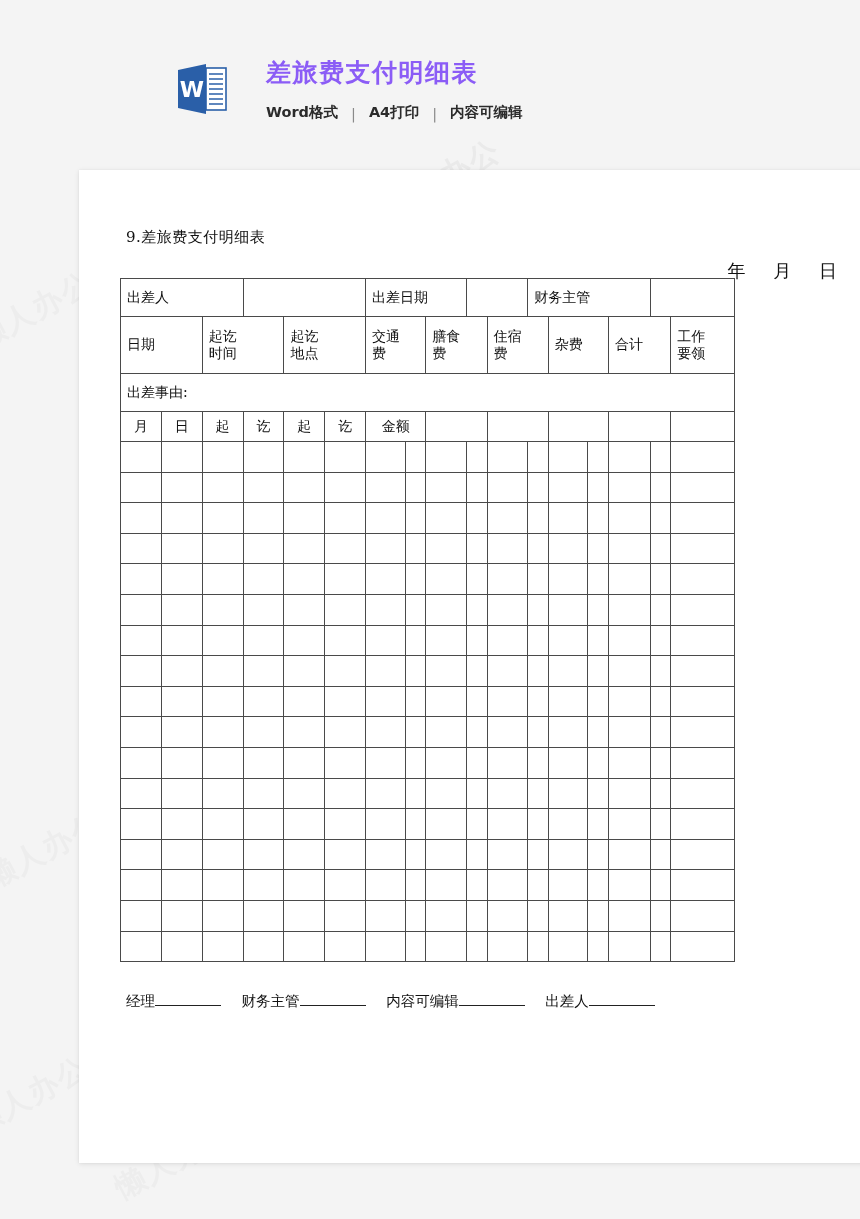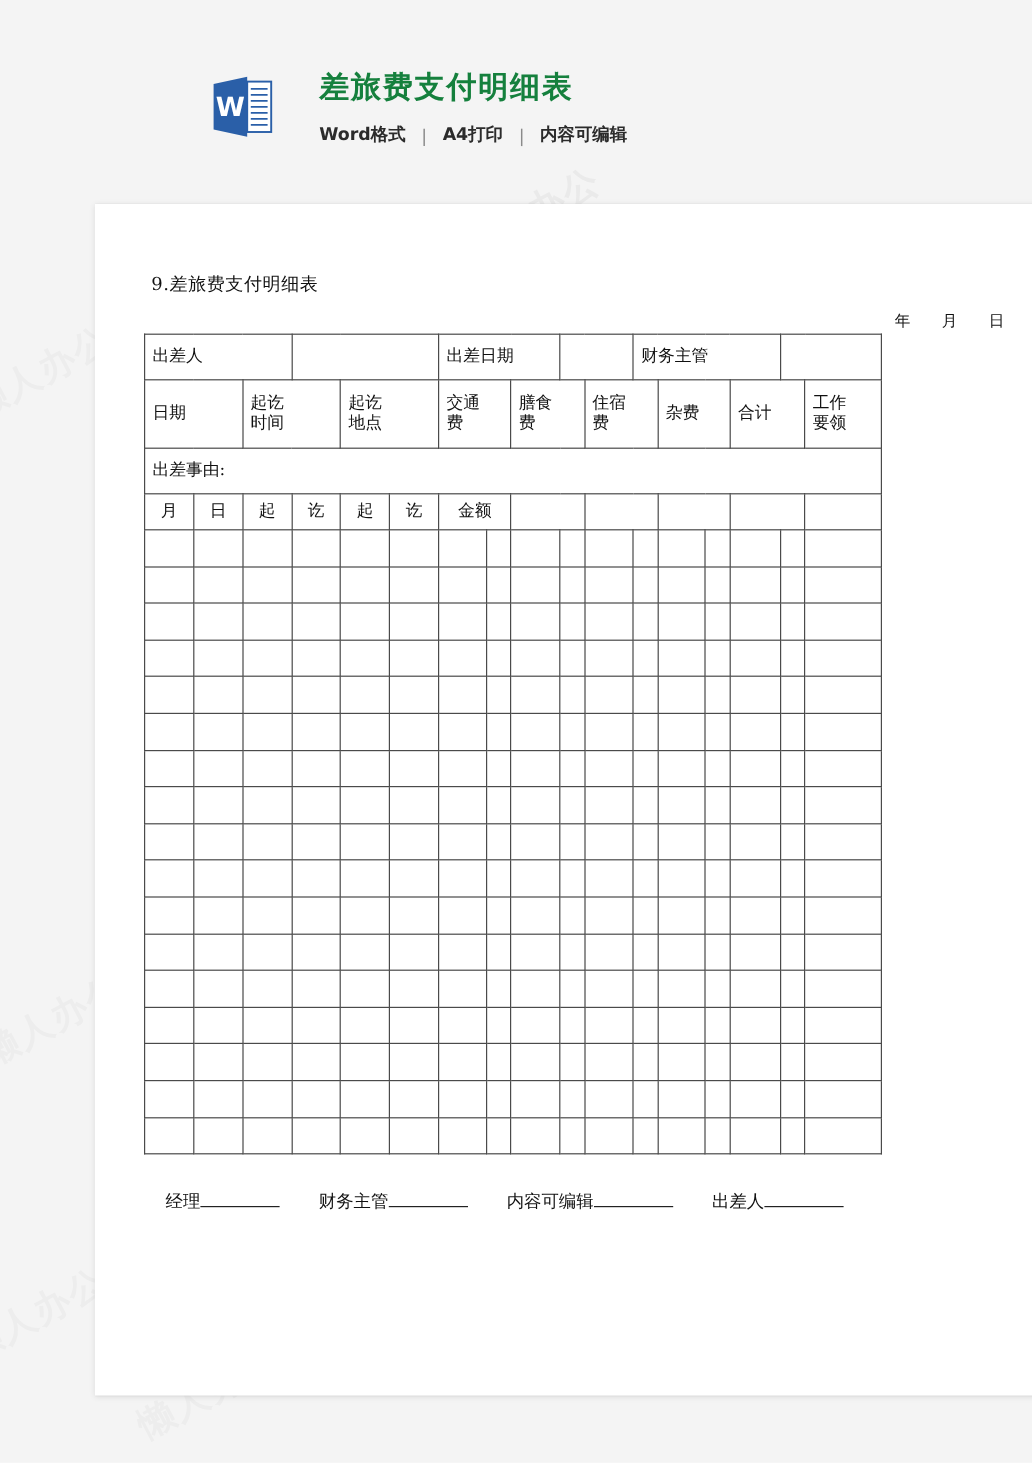--- a/index.html
+++ b/index.html
@@ -22,21 +22,21 @@
     white-space: nowrap; letter-spacing: 2px;
   }
   .wm.dark { color: rgba(120,120,120,0.075); }
 
   
   .banner { position: absolute; left: 0; top: 0; width: 860px; height: 170px; z-index: 8; }
   .wicon { position: absolute; left: 176px; top: 60px; width: 52px; height: 58px; }
 
   .doc-title {
     position: absolute; left: 266px; top: 56px;
-    font-size: 25px; font-weight: 700; color: #15803d;
+    font-size: 25px; font-weight: 700; color: #8b5cf6;
     letter-spacing: 1.5px;
     font-family: "DejaVu Sans", sans-serif;
   }
   .doc-sub {
     position: absolute; left: 266px; top: 103px;
     font-size: 14.5px; font-weight: 700; color: #2b2b2b;
     font-family: "DejaVu Sans", sans-serif;
     display: flex; align-items: flex-end;
   }
   .doc-sub .sep { color: #8a8a8a; margin: 0 13px; font-weight: 500; }
@@ -53,21 +53,21 @@
   .page-inner { position: absolute; inset: 0; z-index: 2; }
 
   .sec-title {
     position: absolute; left: 47px; top: 58px;
     font-size: 15px; color: #111;
     font-family: "DejaVu Serif", "Liberation Serif", serif;
     letter-spacing: 0.5px;
   }
   .date-line {
     position: absolute; right: 46px; top: 89px;
-    font-size: 13px; color: #111;
+    font-size: 18px; color: #111;
     font-family: "DejaVu Serif", "Liberation Serif", serif;
   }
   .date-line span { margin-left: 22px; }
   .date-line span:first-child { margin-left: 0; }
 
   
   .tbl {
     position: absolute; left: 41px; top: 108px;
     width: 615px;
     border-collapse: collapse;
@@ -88,21 +88,21 @@
   .tbl td.body  { height: 30.6px; padding: 0; }
   .tbl td.c     { text-align: center; }
   .tbl .stack   { display: block; text-align: left; }
 
   .signs {
     position: absolute; left: 47px; top: 822px;
     font-size: 14.5px; color: #111;
     font-family: "DejaVu Serif", "Liberation Serif", serif;
     white-space: nowrap;
   }
-  .signs .grp { margin-right: 16px; margin-left: 12px; }
+  .signs .grp { margin-right: 16px; }
   .signs .ul { display: inline-block; width: 66px; border-bottom: 1px solid #222; }
 </style>
 </head>
 <body>
 
 <div class="wm-layer" id="wmLayer">
     <div class="wm" style="left: -30px; top: 290px;">懒人办公</div>
     <div class="wm" style="left: -20px; top: 830px;">懒人办公</div>
     <div class="wm" style="left: -34px; top: 1075px;">懒人办公</div>
     <div class="wm dark" style="left: 378px; top: 158px;">懒人办公</div>

